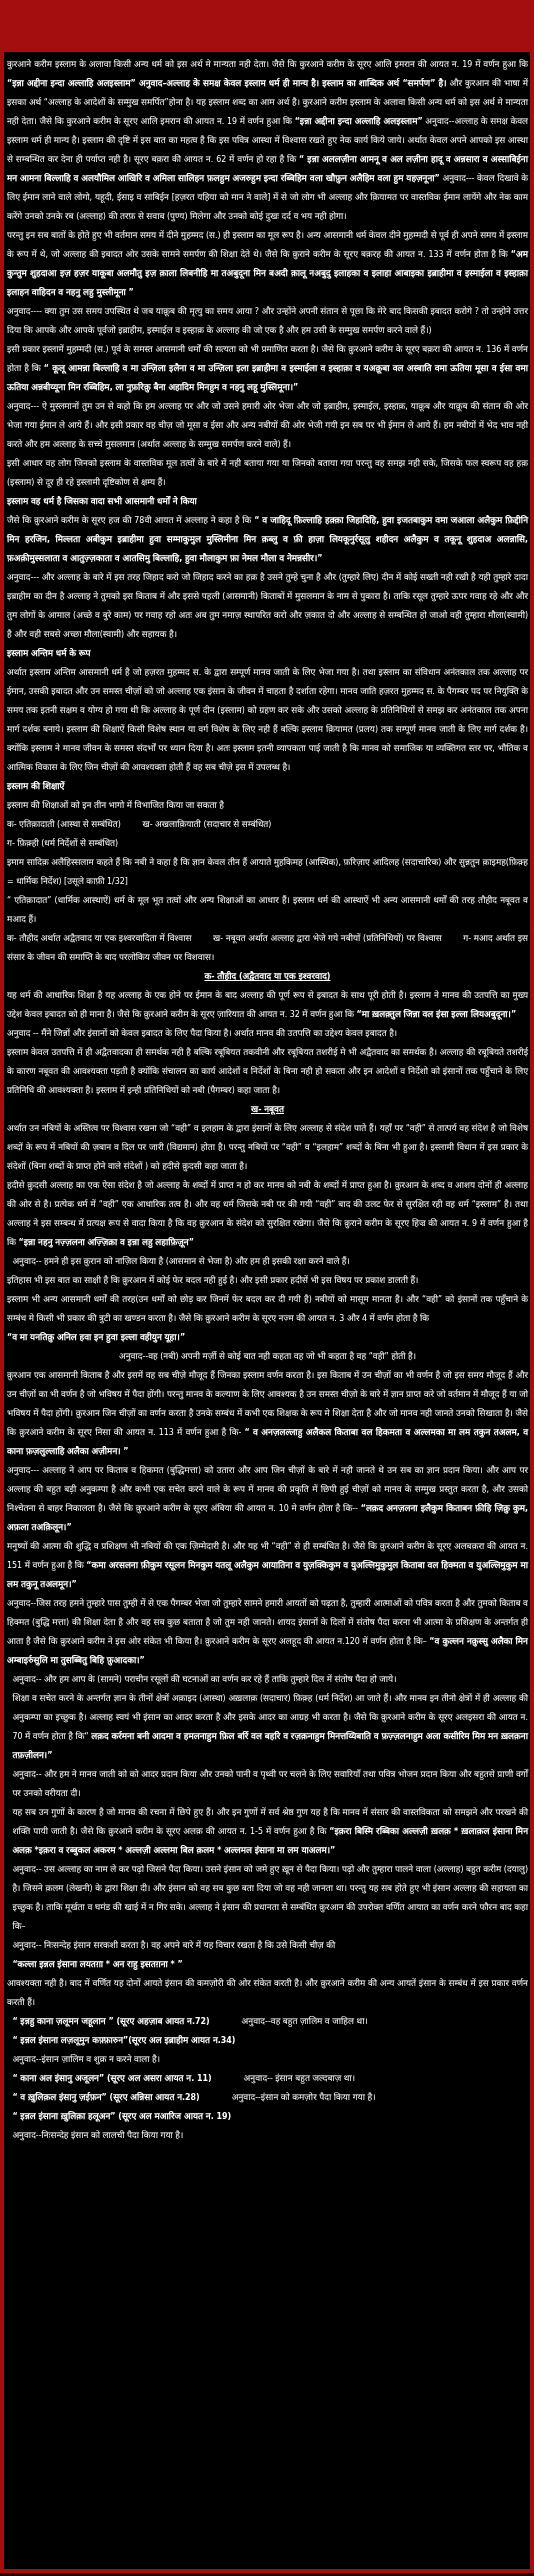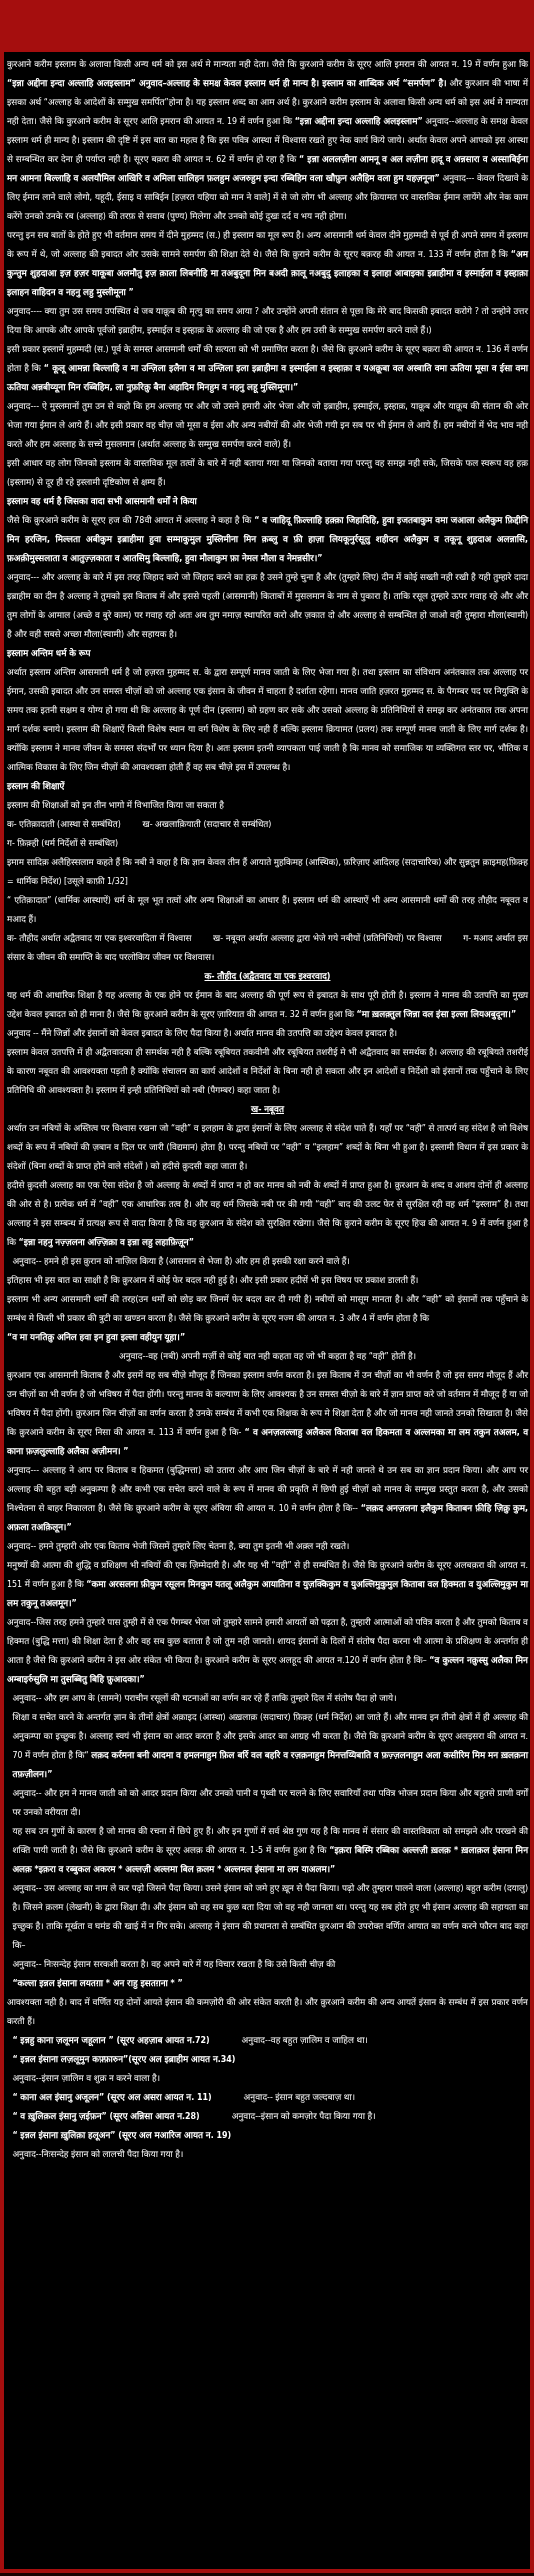--- a/index.html
+++ b/index.html
@@ -61,21 +61,20 @@
       <p class="hu">ख- नबूवत</p>
       <p class="p"><span>अर्थात उन नबियों के अस्तित्व पर विश्वास रखना जो “वही” व इलहाम के द्वारा इंसानों के लिए अल्लाह से संदेश पाते हैं। यहाँ पर “वही” से तात्पर्य वह संदेश है जो विशेष शब्दों के रूप में नबियों की ज़बान व दिल पर जारी (विद्यमान) होता है। परन्तु नबियों पर “वही” व “इलहाम” शब्दों के बिना भी हुआ है। इस्लामी विधान में इस प्रकार के संदेशों (बिना शब्दों के प्राप्त होने वाले संदेशों ) को हदीसे क़ुदसी कहा जाता है।</span></p>
       <p class="p"><span>हदीसे क़ुदसी अल्लाह का एक ऐसा संदेश है जो अल्लाह के शब्दों में प्राप्त न हो कर मानव को नबी के शब्दों में प्राप्त हुआ है। क़ुरआन के शब्द व आशय दोनों ही अल्लाह की ओर से है। प्रत्येक धर्म में “वही” एक आधारिक तत्व है। और वह धर्म जिसके नबी पर की गयी “वही” बाद की उलट फेर से सुरक्षित रही वह धर्म “इस्लाम” है। तथा अल्लाह ने इस सम्बन्ध में प्रत्यक्ष रूप से वादा किया है कि वह क़ुरआन के संदेश को सुरक्षित रखेगा। जैसे कि क़ुराने करीम के सूरए हिज्र की आयत न. 9 में वर्णन हुआ है कि   </span><span class="b">“इन्ना नहनु नज़्ज़लना अज़्ज़िक्रा व इन्ना लहु लहाफ़िज़ून”</span></p>
       <p class="p ind"><span>अनुवाद-- हमने ही इस क़ुरान को नाज़िल किया है (आसमान से भेजा है) और हम ही इसकी रक्षा करने वाले हैं।</span></p>
       <p class="p"><span>इतिहास भी इस बात का साक्षी है कि क़ुरआन में कोई फेर बदल नही हुई है। और इसी प्रकार हदीसें भी इस विषय पर प्रकाश डालती हैं।</span></p>
       <p class="p"><span>इस्लाम भी अन्य आसमानी धर्मों की तरह(उन धर्मों को छोड़ कर जिनमें फेर बदल कर दी गयी है) नबीयों को मासूम मानता है। और “वही” को इंसानों तक पहुँचाने के सम्बंध मे किसी भी प्रकार की त्रुटी का खण्डन करता है। जैसे कि क़ुरआने करीम के सूरए नज्म की आयत न. 3 और 4 में वर्णन होता है कि</span></p>
       <p class="h">“व मा यनतिक़ु अनिल हवा इन हुवा इल्ला वहीयुन यूहा।”</p>
       <p class="c">अनुवाद--वह (नबी) अपनी मर्ज़ी से कोई बात नही कहता वह जो भी कहता है वह “वही” होती है।</p>
       <p class="p"><span>क़ुरआन एक आसमानी किताब है और इसमें वह सब चीज़े मौजूद हैं जिनका इस्लाम वर्णन करता है। इस किताब में उन चीज़ों का भी वर्णन है जो इस समय मौजूद हैं और उन चीज़ों का भी वर्णन है जो भविषय में पैदा होंगी। परन्तु मानव के कल्याण के लिए आवश्यक है उन समस्त चीज़ो के बारे में ज्ञान प्राप्त करे जो वर्तमान में मौजूद हैं या जो भविषय में पैदा होंगी।  क़ुरआन जिन चीज़ों का वर्णन करता है उनके सम्बंध में कभी एक शिक्षक के रूप मे शिक्षा देता है और जो मानव नही जानते उनको सिखाता है। जैसे कि क़ुरआने करीम के सूरए निसा की आयत न. 113 में वर्णन हुआ है कि- </span><span class="b">“ व अनज़लल्लाहु अलैकल किताबा वल हिकमता व अल्लमका मा लम तकुन तअलम, व काना फ़ज़लुल्लाहि अलैका अज़ीमन। ”</span></p>
       <p class="p"><span>अनुवाद--- अल्लाह ने आप पर किताब व हिकमत (बुद्धिमत्ता) को उतारा और आप जिन चीज़ों के बारे में नही जानते थे उन सब का ज्ञान प्रदान किया। और आप पर अल्लाह की बहुत बड़ी अनुकम्पा है और कभी एक सचेत करने वाले के रूप में मानव की प्रकृति में छिपी हुई चीज़ों को मानव के सम्मुख प्रस्तुत करता है, और उसको निश्चेतना से बाहर निकालता है। जैसे कि क़ुरआने करीम के सूरए अंबिया की आयत न. 10 मे वर्णन होता है कि-- </span><span class="b">“लक़द अनज़लना इलैकुम किताबन फ़ीहि ज़िक्रु कुम, अफ़ला तअक़िलून।”</span></p>
-      <p class="p"><span>अनुवाद-- हमने तुम्हारी ओर एक किताब भेजी जिसमें तुम्हारे लिए चेतना है, क्या तुम इतनी भी अक़्ल नही रखते।</span></p>
       <p class="p"><span>मनुष्यों की आत्मा की शुद्धि व प्रशिक्षण भी नबियों की एक ज़िम्मेदारी है। और यह भी “वही” से ही सम्बंधित है। जैसे कि क़ुरआने करीम के सूरए अलबक़रा की आयत न. 151 में वर्णन हुआ है कि </span><span class="b">“कमा अरसलना फ़ीकुम रसूलन मिनकुम यतलू अलैकुम आयातिना व युज़क्किकुम व युअल्लिमुकुमुल किताबा वल हिक्मता व युअल्लिमुकुम मा लम तकुनू तअलमून।”</span></p>
       <p class="p"><span>अनुवाद--जिस तरह हमने तुम्हारे पास तुम्ही में से एक पैगम्बर भेजा जो तुम्हारे सामने हमारी आयतों को पढ़ता है, तुम्हारी आत्माओं को पवित्र करता है और तुमको किताब व हिक्मत (बुद्धि मत्ता) की शिक्षा देता है और वह सब कुछ बताता है जो तुम नही जानते।  शायद इंसानों के दिलों में संतोष पैदा करना भी आत्मा के प्रशिक्षण के अन्तर्गत ही आता है जैसे कि क़ुरआने करीम ने इस ओर संकेत भी किया है। क़ुरआने करीम के सूरए अलहूद की आयत न.120 में वर्णन होता है कि–  </span><span class="b">“व कुल्लन नक़ुस्सु अलैका मिन अम्बाइर्रुसुलि मा तुसब्बितु बिहि फ़ुआदका।”</span></p>
       <p class="p ind"><span>अनुवाद-- और हम आप के (सामने) पराचीन रसूलों की घटनाओं का वर्णन कर रहे हैं ताकि तुम्हारे दिल में संतोष पैदा हो जाये।</span></p>
       <p class="p ind"><span>शिक्षा व सचेत करने के अन्तर्गत ज्ञान के तीनों क्षेत्रों अक़ाइद (आस्था) अख़लाक़ (सदाचार) फ़िक़्ह (धर्म निर्देश) आ जाते हैं। और मानव इन तीनो क्षेत्रों में ही अल्लाह की अनुकम्पा का इच्छुक है।  अल्लाह स्वयं भी इंसान का आदर करता है और इसके आदर का आग्रह भी करता है। जैसे कि क़ुरआने करीम के सूरए अलइसरा की आयत न. 70 में वर्णन होता है कि“ </span><span class="b">लक़द कर्रमना बनी आदमा व हमलनाहुम फ़िल बर्रि वल बहरि व रज़क़नाहुम मिनत्तय्यिबाति व फ़ज़्ज़लनाहुम अला कसीरिम मिम मन ख़लक़ना तफ़ज़ीलन।”</span></p>
       <p class="p ind"><span>अनुवाद-- और हम ने मानव जाती को को आदर प्रदान किया और उनको पानी व पृथ्वी पर चलने के लिए सवारियाँ तथा पवित्र भोजन प्रदान किया और बहुतसे प्राणी वर्गों पर उनको वरीयता दी।</span></p>
       <p class="p ind"><span>यह सब उन गुणों के कारण है जो मानव की रचना में छिपे हुए हैं। और इन गुणों में सर्व श्रेष्ठ गुण यह है कि मानव में संसार की वास्तविकता को समझने और परखने की शक्ति पायी जाती है।  जैसे कि क़ुरआने करीम के सूरए अलक़ की आयत न. 1-5 में वर्णन हुआ है कि </span><span class="b">“इक़रा बिस्मि रब्बिका अल्लज़ी ख़लक़ * ख़लाक़ल इंसाना मिन अलक़ *इक़रा व रब्बुकल अकरम * अल्लज़ी अल्लमा बिल क़लम * अल्लमल इंसाना मा लम याअलम।”</span></p>
       <p class="p ind"><span>अनुवाद-- उस अल्लाह का नाम ले कर पढ़ो जिसने पैदा किया। उसने इंसान को जमे हुए ख़ून से पैदा किया। पढ़ो और तुम्हारा पालने वाला (अल्लाह) बहुत करीम (दयालु) है। जिसने क़लम (लेखनी) के द्वारा शिक्षा दी। और इंसान को वह सब कुछ बता दिया जो वह नही जानता था।  परन्तु यह सब होते हुए भी इंसान अल्लाह की सहायता का इच्छुक है। ताकि मूर्खता व घमंड की खाई में न गिर सके। अल्लाह ने इंसान की प्रधानता से सम्बंधित क़ुरआन की उपरोक्त वर्णित आयात का वर्णन करने फौरन बाद कहा कि–</span></p>
       <p class="p ind"><span>अनुवाद-- निःसन्देह इंसान सरकशी करता है। वह अपने बारे में यह विचार रखता है कि उसे किसी चीज़ की</span></p>
       <p class="p b ind">“कल्ला इन्नल इंसाना लयतग़ा * अन राहु इसतग़ना * ”</p>
       <p class="p"><span>आवश्यक्ता नही है।  बाद में वर्णित यह दोनों आयते इंसान की कमज़ोरी की ओर संकेत करती है। और क़ुरआने करीम की अन्य आयतें इंसान के सम्बंध में इस प्रकार वर्णन करती हैं।</span></p>

